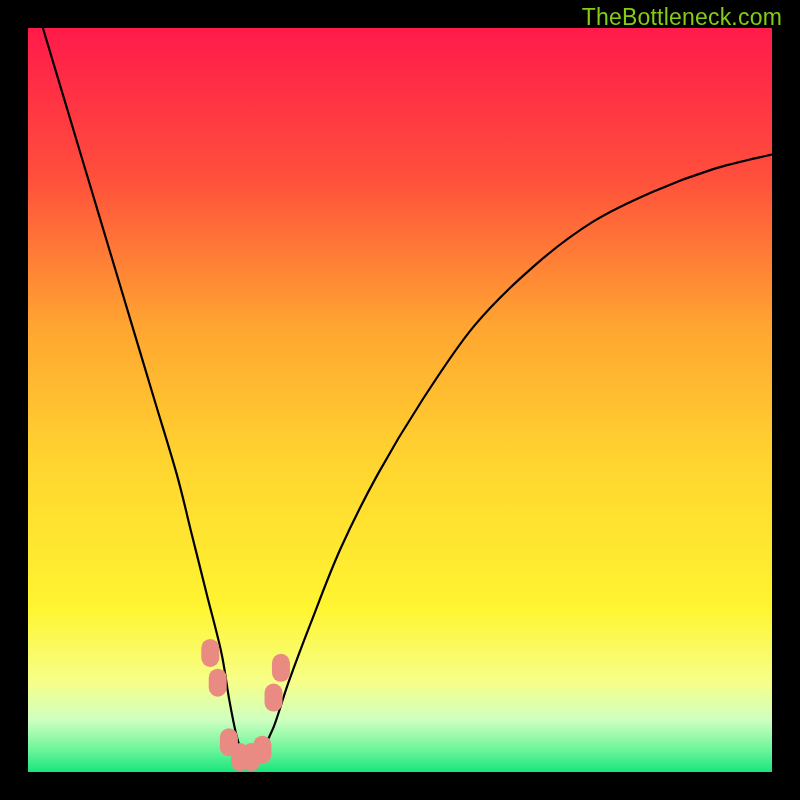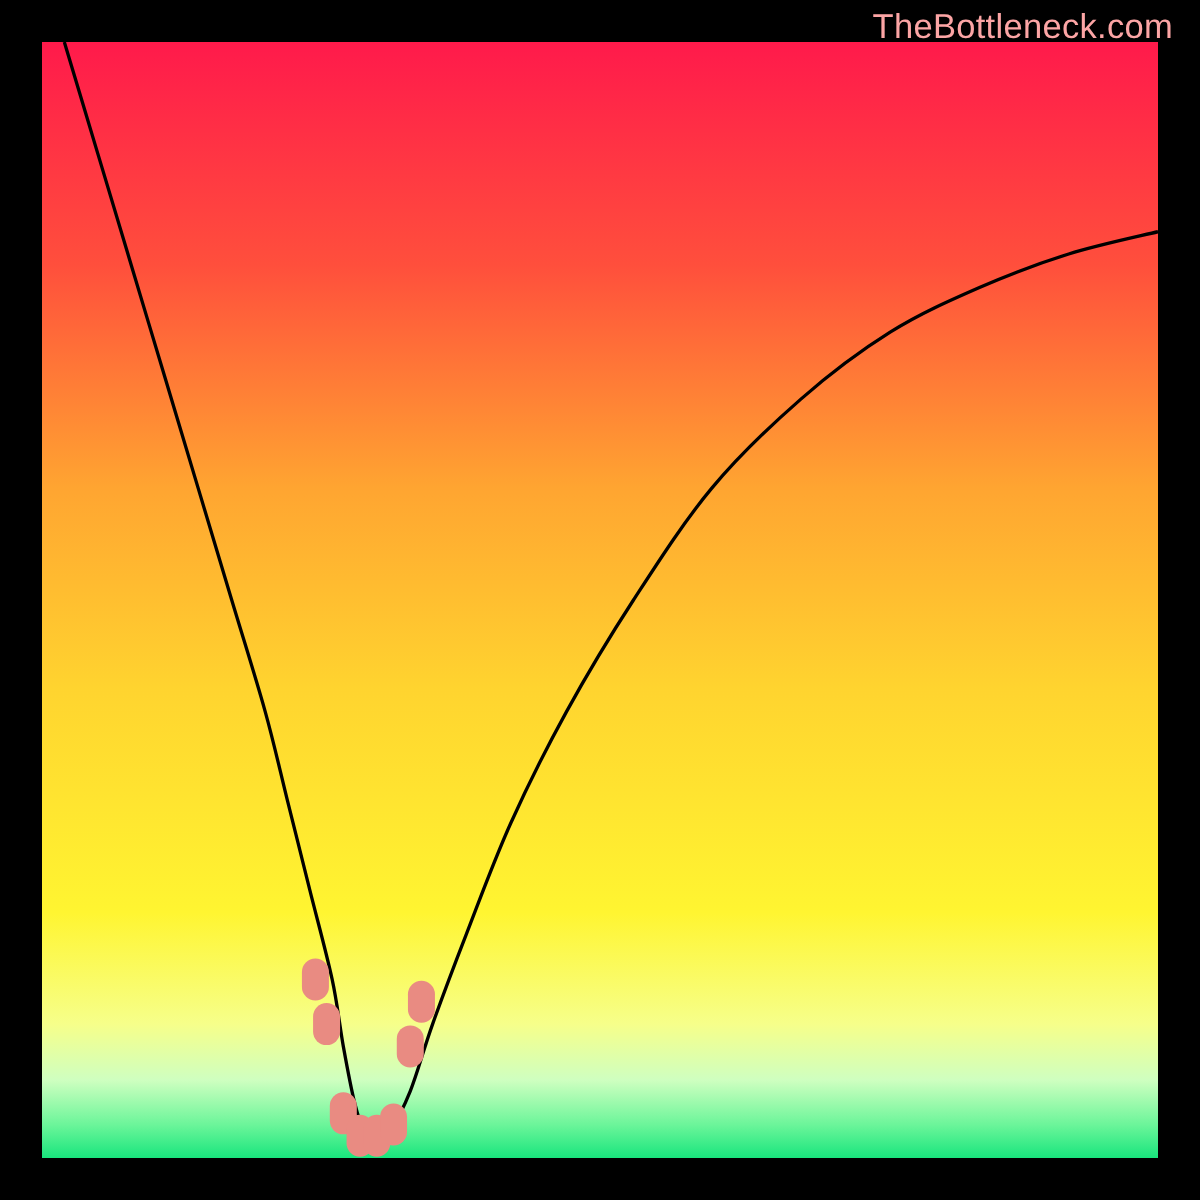--- a/index.html
+++ b/index.html
@@ -26,21 +26,21 @@
     overflow: hidden;
   }
   .gradient-bg {
     position: absolute;
     inset: 0;
   }
   .watermark {
     position: absolute;
     top: 4px;
     right: 18px;
-    color: #fca5a5;
+    color: #84cc16;
     font-size: 23px;
     font-weight: 500;
     letter-spacing: 0.2px;
     user-select: none;
   }
   svg.curve-layer {
     position: absolute;
     inset: 0;
   }
 </style>

